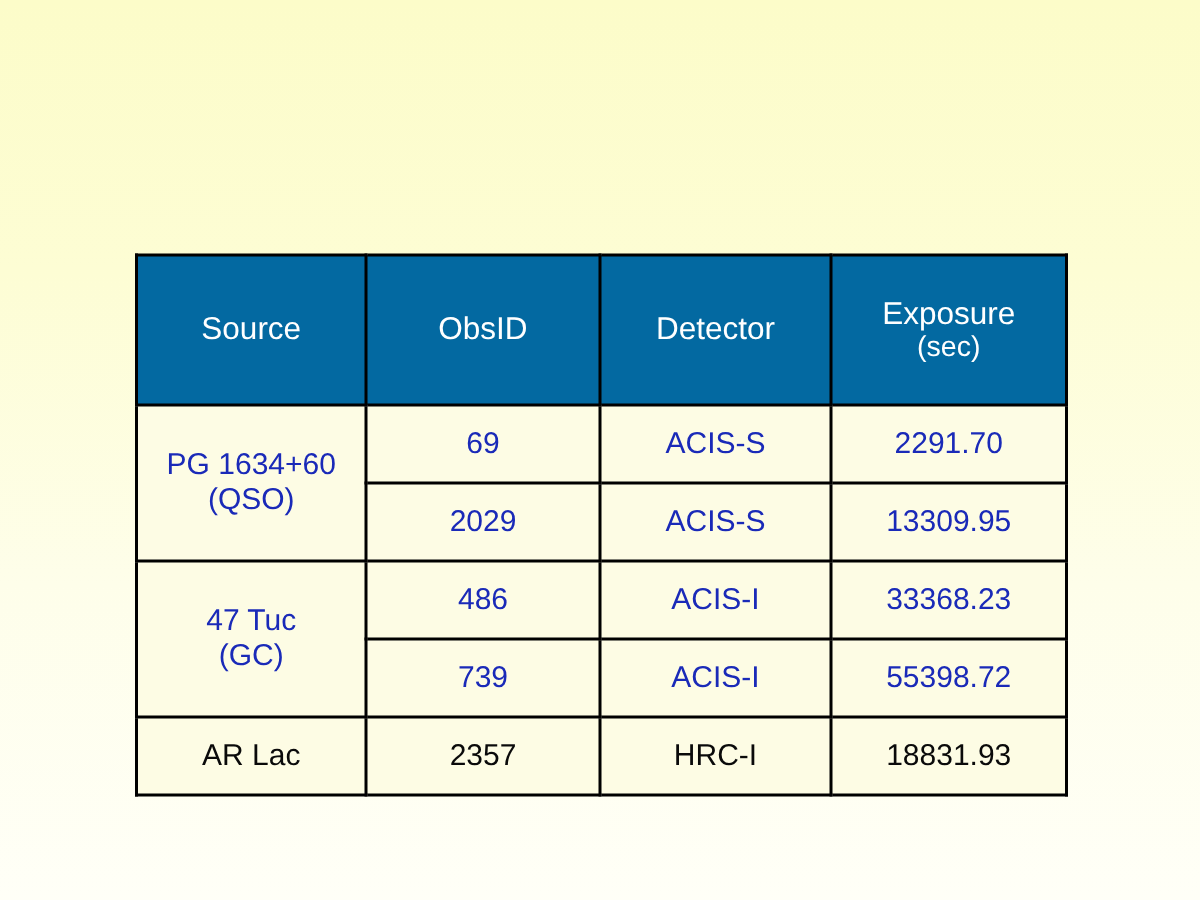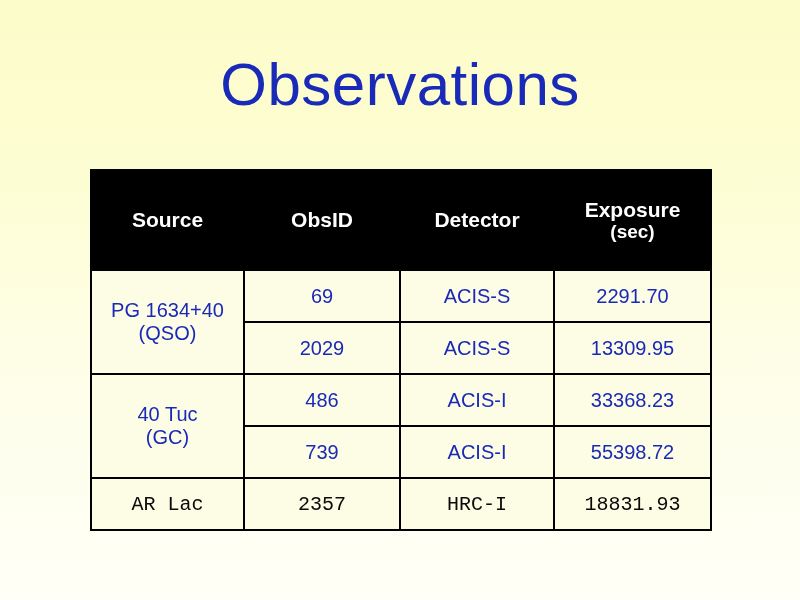--- a/index.html
+++ b/index.html
@@ -56,55 +56,54 @@
 
   table.obs-table th,
   table.obs-table td {
     border: 2px solid #000000;
     text-align: center;
     vertical-align: middle;
     padding: 0 4px;
   }
 
   table.obs-table thead th {
-    background: #000000;
+    background: #0369a1;
     color: #ffffff;
     font-size: 21px;
-    font-weight: bold;
+    font-weight: normal;
     height: 98px;
     line-height: 1.12;
   }
 
   table.obs-table tbody td {
     background: #fdfce4;
     font-size: 20px;
     height: 50px;
     line-height: 1.15;
   }
 
   td.cell-blue { color: #1a2ab8; }
-  td.cell-black { color: #0a0a0a; font-family: Liberation Mono, monospace; }
+  td.cell-black { color: #0a0a0a; }
 
   td.src-cell {
     font-size: 20px;
     line-height: 1.2;
   }
 
   .hdr-sub {
     display: block;
     font-size: 19px;
     text-align: center;
   }
 </style>
 </head>
 <body>
 
 <div class="slide">
 
-  <div class="slide-title">Observations</div>
 
   <div class="table-wrap">
     <table class="obs-table">
       <colgroup>
         <col class="c-source">
         <col class="c-obsid">
         <col class="c-det">
         <col class="c-exp">
       </colgroup>
       <thead>
@@ -115,37 +114,37 @@
           <th>
             <span>Exposure</span>
             <span class="hdr-sub">(sec)</span>
           </th>
         </tr>
       </thead>
       <tbody>
 
         <tr>
           <td class="cell-blue src-cell" rowspan="2">
-            <span>PG 1634+40</span><br>
+            <span>PG 1634+60</span><br>
             <span>(QSO)</span>
           </td>
           <td class="cell-blue">69</td>
           <td class="cell-blue">ACIS-S</td>
           <td class="cell-blue">2291.70</td>
         </tr>
 
         <tr>
           <td class="cell-blue">2029</td>
           <td class="cell-blue">ACIS-S</td>
           <td class="cell-blue">13309.95</td>
         </tr>
 
         <tr>
           <td class="cell-blue src-cell" rowspan="2">
-            <span>40 Tuc</span><br>
+            <span>47 Tuc</span><br>
             <span>(GC)</span>
           </td>
           <td class="cell-blue">486</td>
           <td class="cell-blue">ACIS-I</td>
           <td class="cell-blue">33368.23</td>
         </tr>
 
         <tr>
           <td class="cell-blue">739</td>
           <td class="cell-blue">ACIS-I</td>

